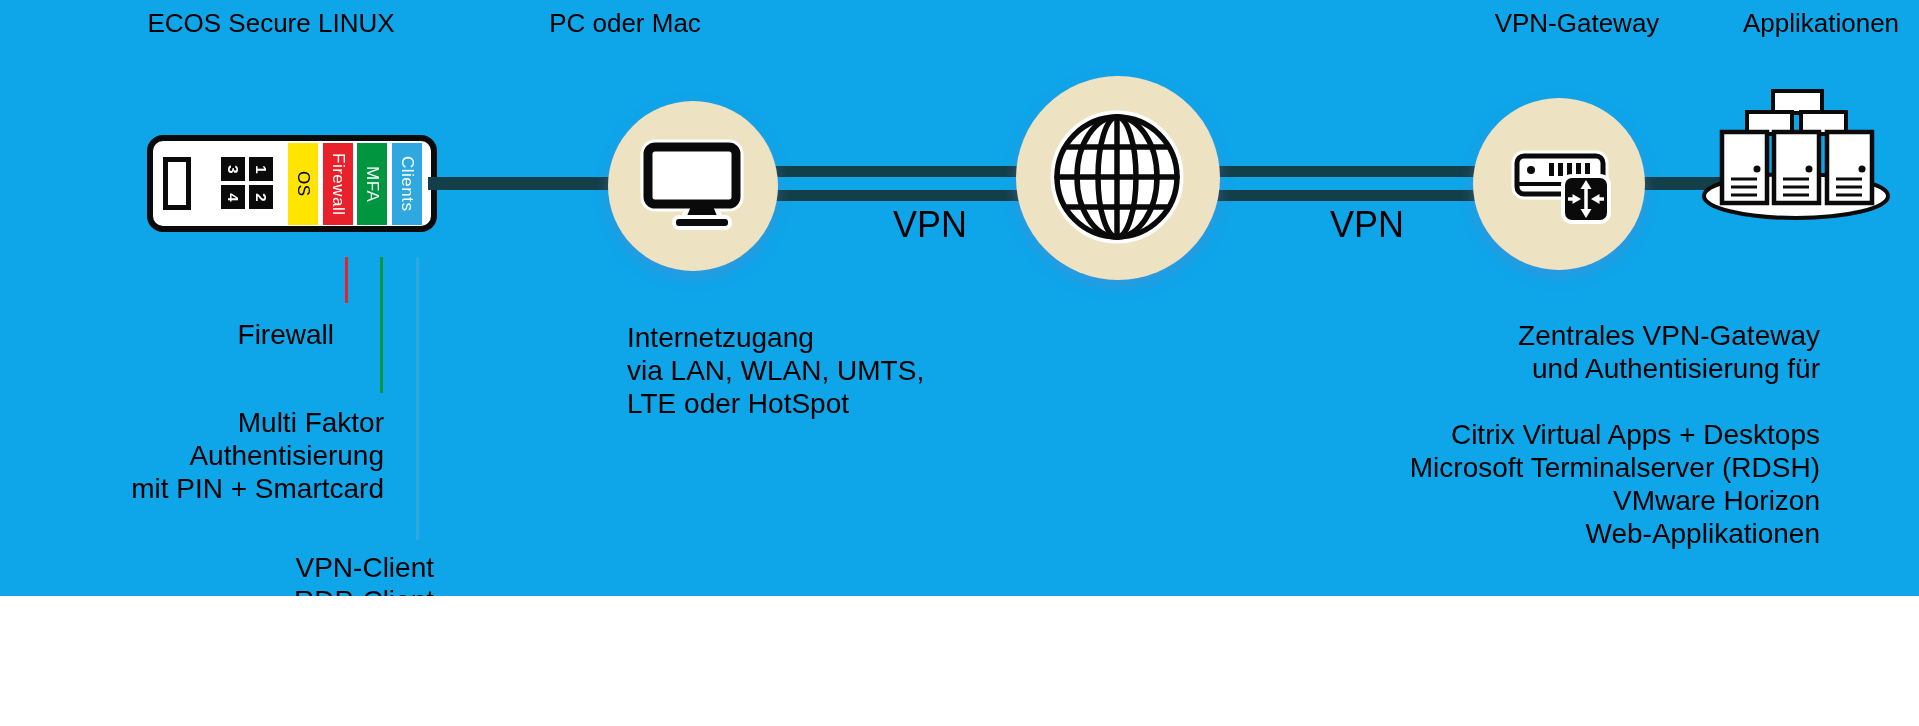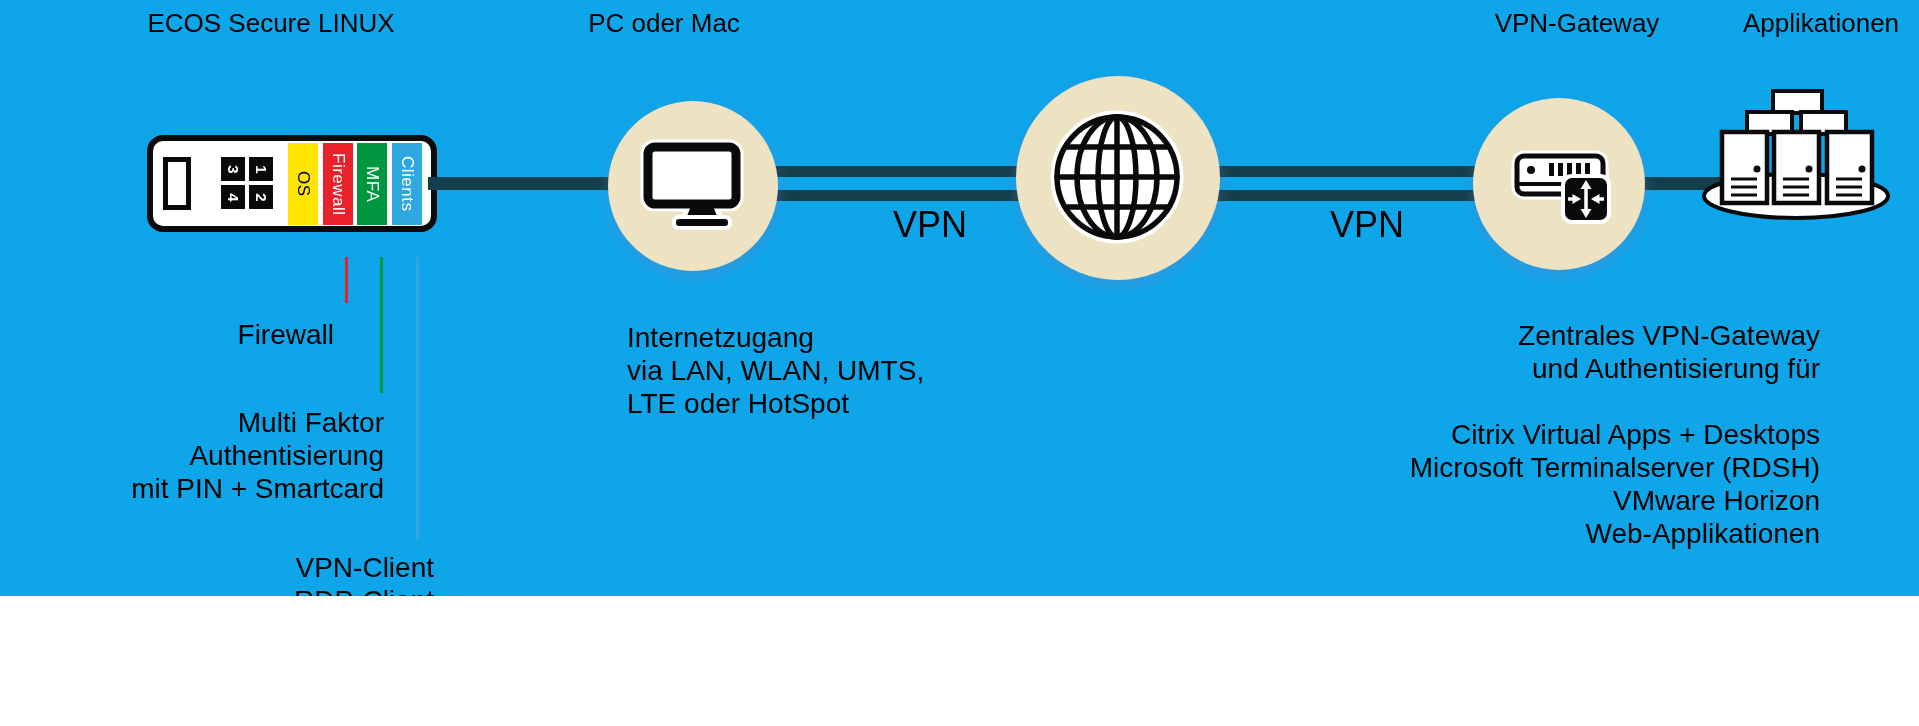--- a/index.html
+++ b/index.html
@@ -29,21 +29,21 @@
   
   .tblock{position:absolute;font-size:28px;line-height:33px;white-space:pre-line;}
   .vpn-lbl{position:absolute;font-size:36px;width:80px;text-align:center;z-index:4;}
 </style>
 </head>
 <body>
 
 <div id="stage">
 
   <div class="hdr" style="left:271px;">ECOS Secure LINUX</div>
-  <div class="hdr" style="left:664px;">PC oder Mac</div>
+  <div class="hdr" style="left:625px;">PC oder Mac</div>
   <div class="hdr" style="left:1556px;margin-left:21px;">VPN-Gateway</div>
   <div class="hdr" style="left:1781px;margin-left:40px;">Applikationen</div>
 
   <div class="seg" style="left: 428px; top: 177px; width: 270px; height: 13px; background-color: rgb(19, 63, 74);"></div>
   <div class="seg" style="left: 693px; top: 166px; width: 425px; height: 11px; background-color: rgb(19, 63, 74);"></div>
   <div class="seg" style="left: 693px; top: 190px; width: 425px; height: 11px; background-color: rgb(19, 63, 74);"></div>
   <div class="seg" style="left: 1117px; top: 166px; width: 445px; height: 11px; background-color: rgb(19, 63, 74);"></div>
   <div class="seg" style="left: 1117px; top: 190px; width: 445px; height: 11px; background-color: rgb(19, 63, 74);"></div>
   <div class="seg" style="left: 1640px; top: 177px; width: 120px; height: 13px; background-color: rgb(19, 63, 74);"></div>
 

